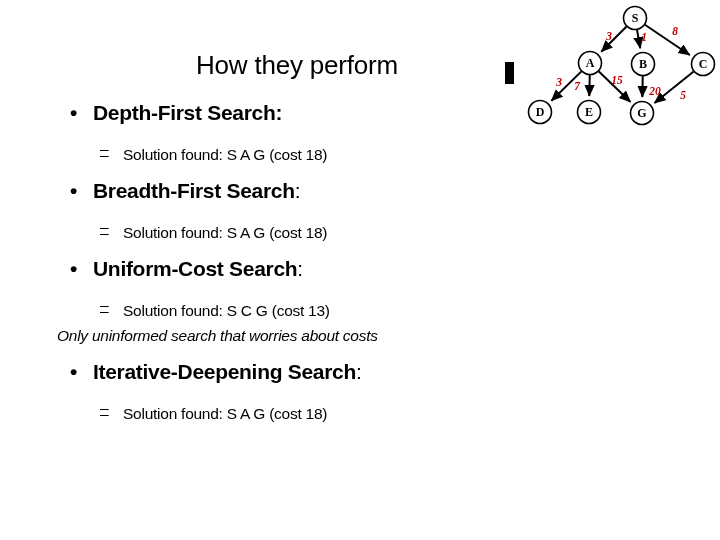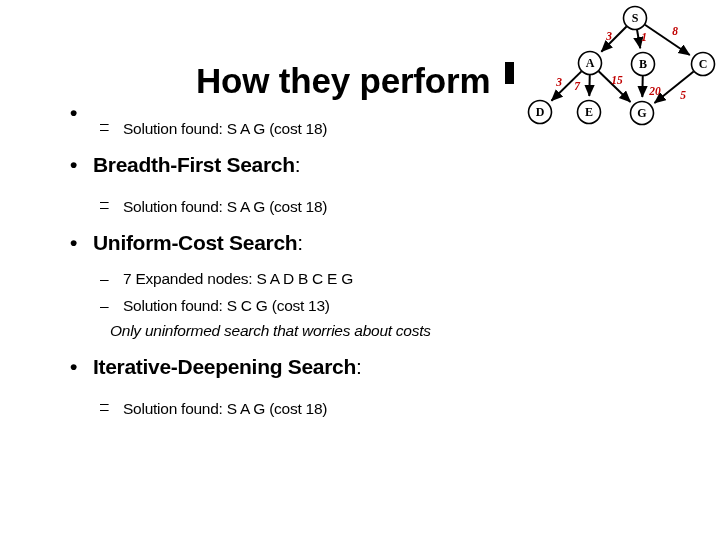--- a/index.html
+++ b/index.html
@@ -21,27 +21,26 @@
     inset: 0;
     width: 720px;
     height: 540px;
   }
 
   
   .slide-title {
     position: absolute;
     left: 196px;
     top: 44px;
-    font-size: 35px;
-    font-weight: bold;
+    font-size: 26px;
+    font-weight: normal;
     letter-spacing: -0.2px;
     line-height: 42px;
     white-space: nowrap;
     color: #000;
-    margin-top: 16px;
   }
 
   
   .content {
     position: absolute;
     left: 0;
     top: 100px;
     width: 520px;
   }
 
@@ -79,21 +78,21 @@
   }
   .lvl2 .b-dash {
     position: absolute;
     left: 100px;
     top: 0;
     font-size: 15.5px;
     line-height: 21px;
   }
 
   .note {
-    padding-left: 110px;
+    padding-left: 57px;
     font-size: 15.5px;
     font-style: italic;
     line-height: 21px;
     letter-spacing: -0.25px;
     white-space: nowrap;
   }
 
   .sp-head   { height: 12px; }
   .sp-sub    { height: 6px; }
   .sp-sect   { height: 13px; }
@@ -135,21 +134,21 @@
 <body>
 
 <div id="slide">
 
   <div class="slide-title">How they perform</div>
 
   <div class="content">
 
     <div class="section">
       <div class="lvl1">
-        <span class="b-dot">•</span><span class="tail"></span>
+        <span class="b-dot">•</span><span>Depth-First Search:</span><span class="tail"></span>
       </div>
       <div class="sp-head"></div>
       <div class="lvl2">
         <span class="b-dash">–</span>
       </div>
       <div class="sp-sub"></div>
       <div class="lvl2">
         <span class="b-dash">–</span><span>Solution found: S A G (cost 18)</span>
       </div>
     </div>
@@ -171,21 +170,21 @@
     </div>
 
     <div class="sp-sect"></div>
 
     <div class="section">
       <div class="lvl1">
         <span class="b-dot">•</span><span>Uniform-Cost Search</span><span class="tail">:</span>
       </div>
       <div class="sp-head"></div>
       <div class="lvl2">
-        <span class="b-dash">–</span><span>7 Expanded nodes: S A D B C E G</span>
+        <span class="b-dash">–</span>
       </div>
       <div class="sp-sub"></div>
       <div class="lvl2">
         <span class="b-dash">–</span><span>Solution found: S C G (cost 13)</span>
       </div>
       <div class="sp-note"></div>
       <div class="note">Only uninformed search that worries about costs</div>
     </div>
 
     <div class="sp-sect"></div>

